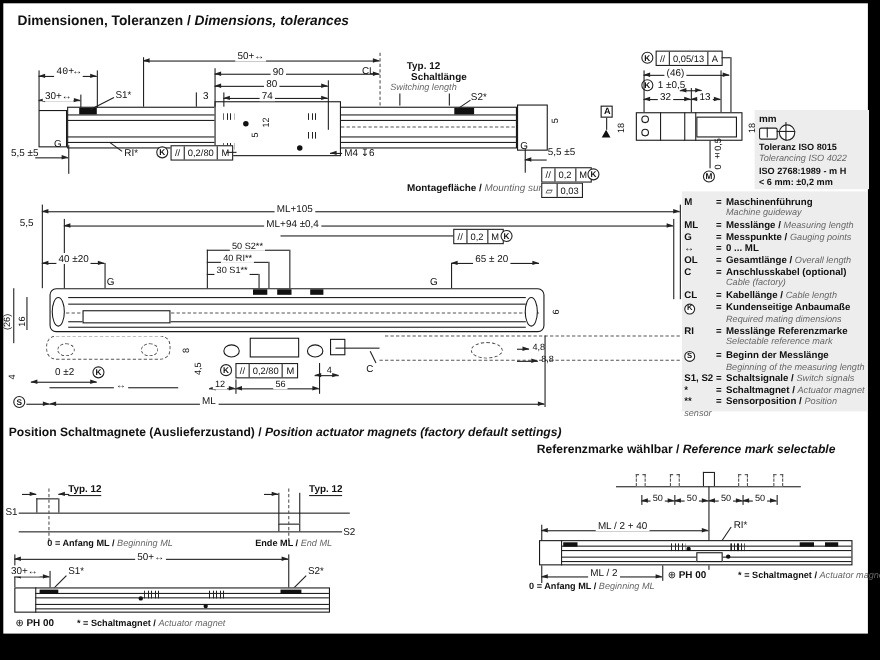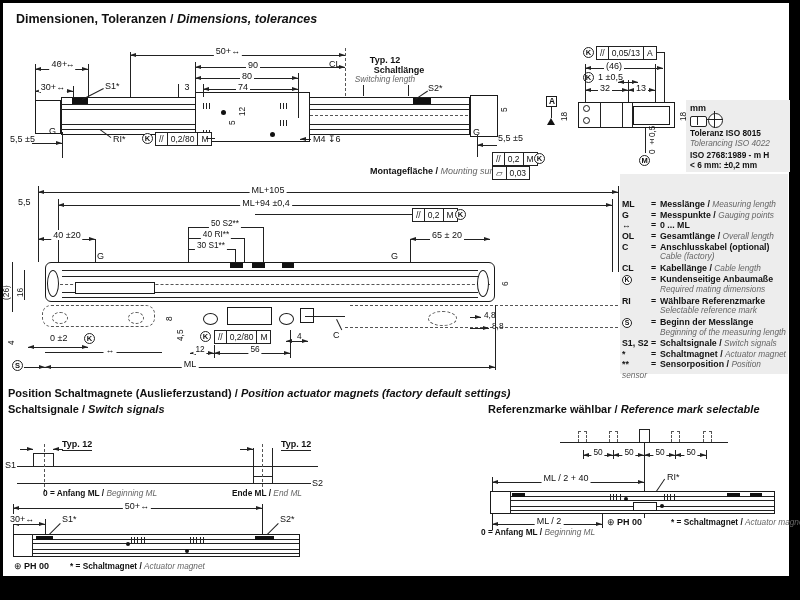--- a/index.html
+++ b/index.html
@@ -290,40 +290,37 @@
   <div class="lbl s8" style="left:297px;top:332px;">4</div>
   <div class="lbl vt s8" style="left:176px;top:325px;height:16px;">4,5</div>
   <div class="lbl vt s8" style="left:165px;top:311px;height:10px;">8</div>
   <div class="dim ar" style="left:470px;top:317px;width:11px;"></div>
   <div class="lbl s8" style="left:484px;top:311px;">4,8</div>
   <div class="dim ar" style="left:470px;top:328px;width:19px;"></div>
   <div class="lbl s8" style="left:492px;top:322px;">8,8</div>
   <div class="vl vthin" style="left:495px;top:305px;height:65px;"></div>
 
   <div class="gray" style="left:620px;top:174px;width:168px;height:200px;"></div>
+  <div class="lrow lrow2" style="top:178px;"><span class="lkey">M</span><span class="leq">=</span><span class="lde">Maschinenführung</span><span class="len">Machine guideway</span></div>
   <div class="lrow" style="top:199px;"><span class="lkey">ML</span><span class="leq">=</span><span class="lde">Messlänge /</span> <span class="len">Measuring length</span></div>
   <div class="lrow" style="top:210px;"><span class="lkey">G</span><span class="leq">=</span><span class="lde">Messpunkte /</span> <span class="len">Gauging points</span></div>
   <div class="lrow" style="top:220px;"><span class="lkey">↔</span><span class="leq">=</span><span class="lde">0 ... ML</span></div>
   <div class="lrow" style="top:231px;"><span class="lkey">OL</span><span class="leq">=</span><span class="lde">Gesamtlänge /</span> <span class="len">Overall length</span></div>
   <div class="lrow lrow2" style="top:242px;"><span class="lkey">C</span><span class="leq">=</span><span class="lde">Anschlusskabel (optional)</span><span class="len">Cable (factory)</span></div>
   <div class="lrow" style="top:263px;"><span class="lkey">CL</span><span class="leq">=</span><span class="lde">Kabellänge /</span> <span class="len">Cable length</span></div>
   <div class="lrow lrow2" style="top:274px;"><span class="lkey"><span class="circ-in">K</span></span><span class="leq">=</span><span class="lde">Kundenseitige Anbaumaße</span><span class="len">Required mating dimensions</span></div>
-  <div class="lrow lrow2" style="top:296px;"><span class="lkey">RI</span><span class="leq">=</span><span class="lde">Wählbare Referenzmarke</span><span class="len">Selectable reference mark</span></div>
+  <div class="lrow lrow2" style="top:296px;"><span class="lkey">RI</span><span class="leq">=</span><span class="lde">Messlänge Referenzmarke</span><span class="len">Selectable reference mark</span></div>
   <div class="lrow lrow2" style="top:317px;"><span class="lkey"><span class="circ-in">S</span></span><span class="leq">=</span><span class="lde">Beginn der Messlänge</span><span class="len">Beginning of the measuring length</span></div>
   <div class="lrow" style="top:338px;"><span class="lkey">S1, S2</span><span class="leq">=</span><span class="lde">Schaltsignale /</span> <span class="len">Switch signals</span></div>
   <div class="lrow" style="top:349px;"><span class="lkey">*</span><span class="leq">=</span><span class="lde">Schaltmagnet /</span> <span class="len">Actuator magnet</span></div>
   <div class="lrow" style="top:359px;"><span class="lkey">**</span><span class="leq">=</span><span class="lde">Sensorposition /</span> <span class="len">Position sensor</span></div>
 
   <div class="lbl s11 b" style="left:8px;top:387px;">
     <span>Position Schaltmagnete (Auslieferzustand) /</span>
     <span class="i">Position actuator magnets (factory default settings)</span>
-  </div>
-  <div class="lbl s11 b" style="left:8px;top:403px;">
-    <span>Schaltsignale /</span>
-    <span class="i">Switch signals</span>
   </div>
   <div class="lbl s11 b" style="left:488px;top:403px;">
     <span>Referenzmarke wählbar /</span>
     <span class="i">Reference mark selectable</span>
   </div>
 
   <div class="lbl" style="left:5px;top:460px;">S1</div>
   <div class="hl" style="left:17px;top:466px;width:301px;"></div>
   <div class="vl" style="left:33px;top:453px;height:13px;"></div>
   <div class="vl" style="left:53px;top:453px;height:13px;"></div>

